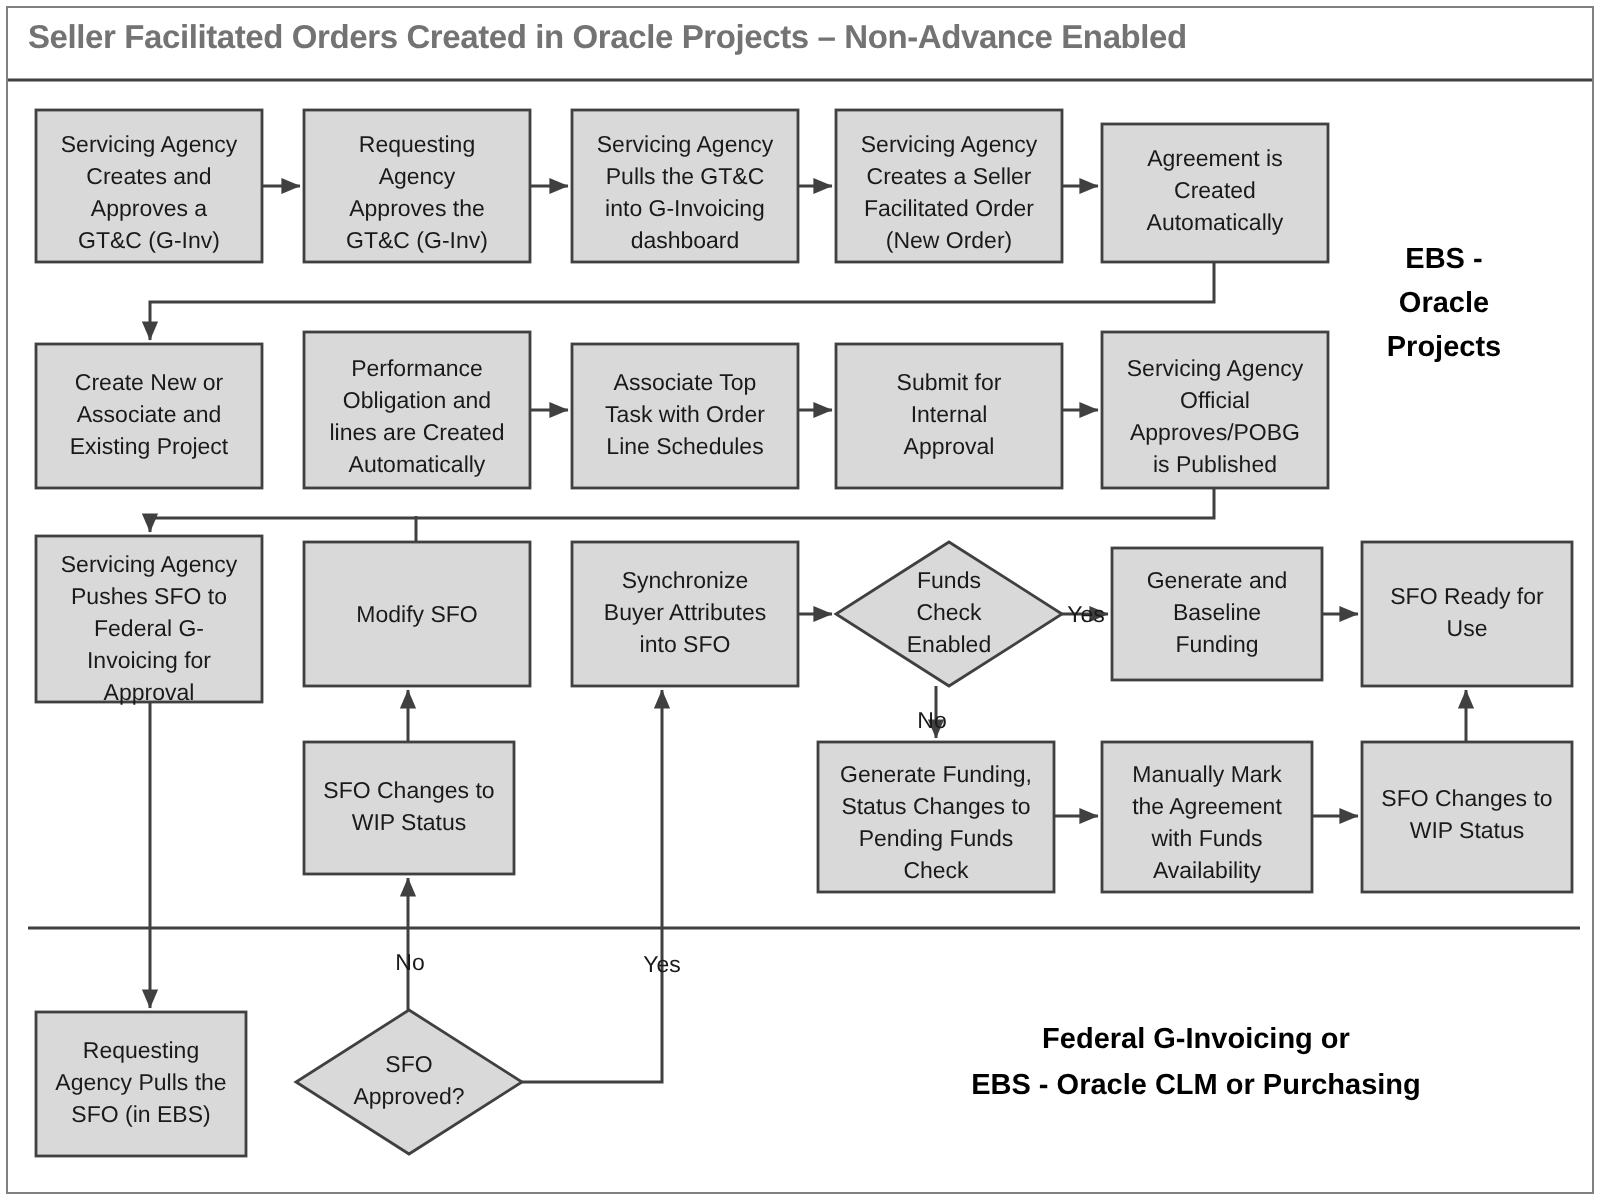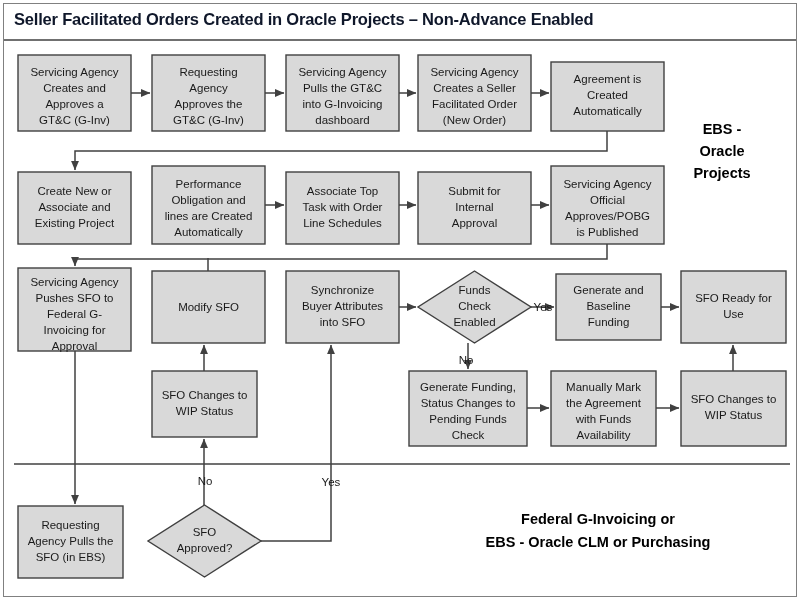--- a/index.html
+++ b/index.html
@@ -81,21 +81,21 @@
     display: flex;
     align-items: center;
     padding-left: 10px;
     box-sizing: border-box;
     background: #ffffff;
   }
   .title-text {
     font-family: "Liberation Sans", sans-serif;
     font-size: 16.5px;
     font-weight: bold;
-    color: #0f172a;
+    color: #737373;
     white-space: nowrap;
     letter-spacing: -0.2px;
   }
 </style>
 </head>
 <body>
 
 <div id="canvas">
 
   <div class="frame"></div>

